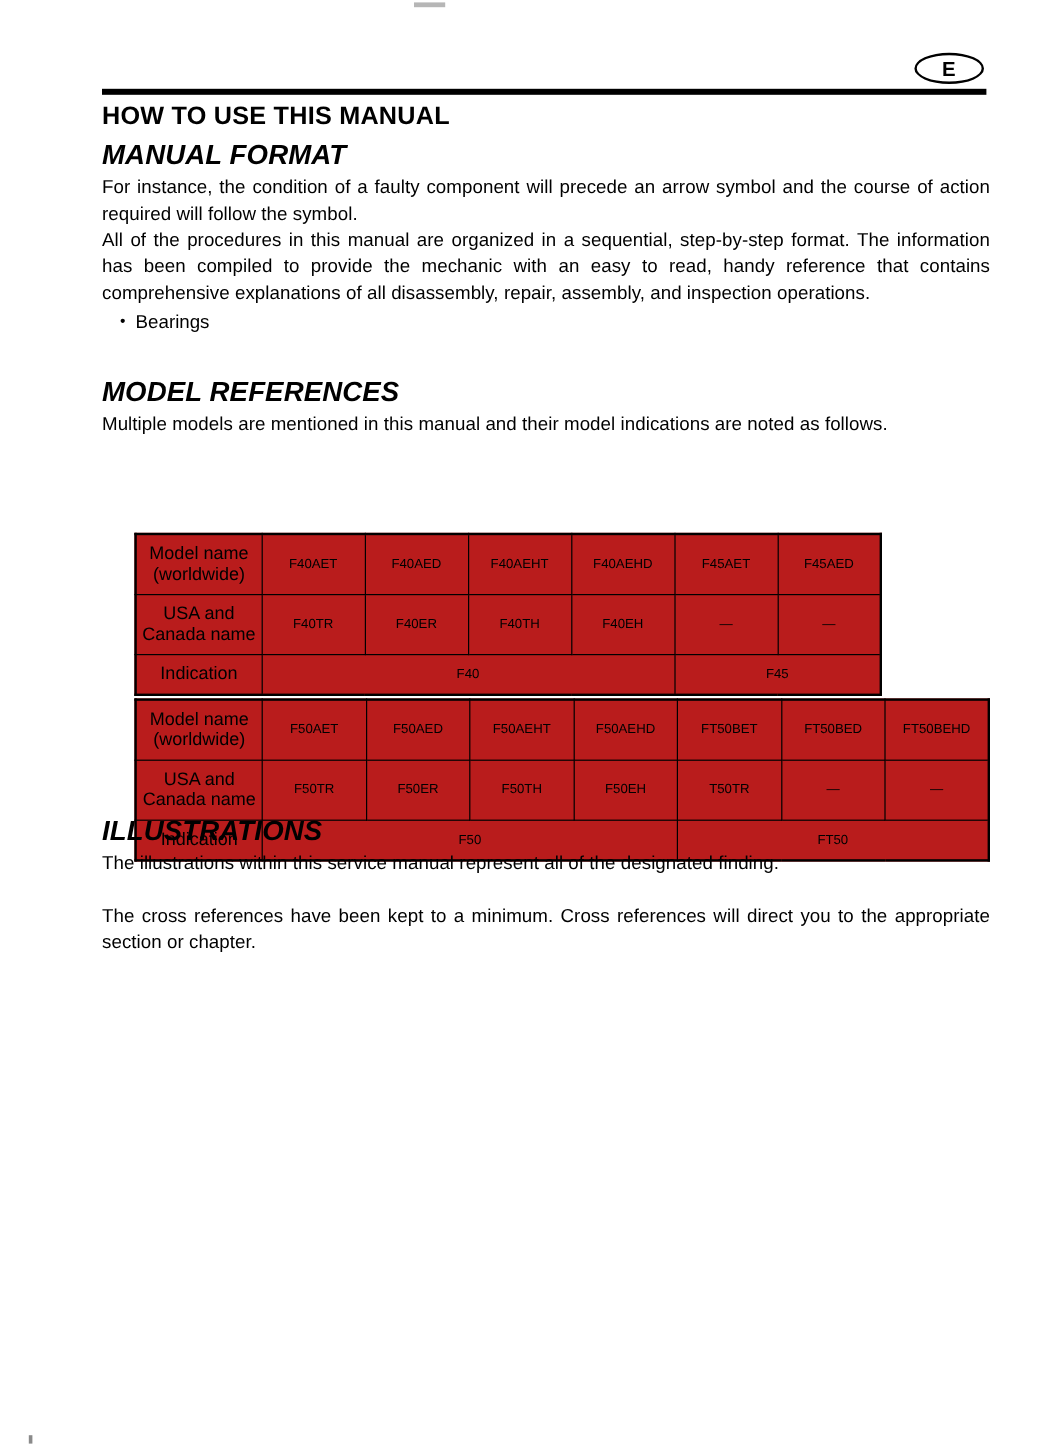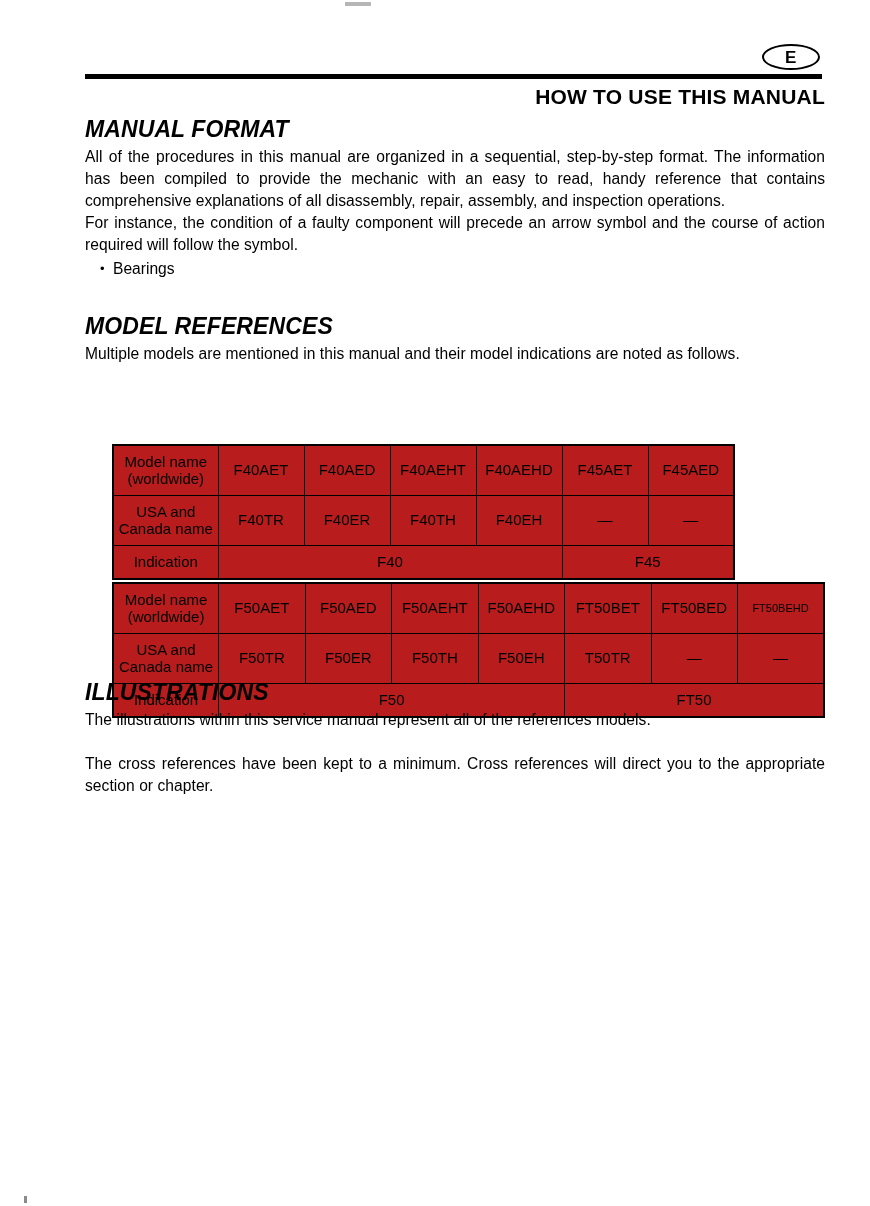--- a/index.html
+++ b/index.html
@@ -81,21 +81,21 @@
   .content {
     position: absolute;
     left: 85px;
     top: 84px;
     width: 740px;
   }
 
   h1.doc-title {
     font-size: 21px;
     font-weight: bold;
-    text-align: right;
+    text-align: left;
     margin: 0 0 6px 0;
     letter-spacing: 0.2px;
     line-height: 1.2;
   }
 
   h2.section-head {
     font-size: 23px;
     font-weight: bold;
     margin: 0 0 2px 0;
     letter-spacing: 0.1px;
@@ -148,21 +148,21 @@
     table-layout: fixed;
     font-size: 15px;
     background: #b91c1c;
   }
   table.model-table td {
     border: 1px solid #000;
     text-align: center;
     vertical-align: middle;
     padding: 2px 1px;
     line-height: 1.12;
-    font-size: 15px;
+    font-size: 11px;
     white-space: nowrap;
   }
   table.model-table td.rowlabel {
     font-size: 15px;
     padding: 3px 2px;
   }
   table.model-table td.small {
     font-size: 11px;
   }
   table.model-table.t1 {
@@ -191,22 +191,22 @@
     <div class="letter">E</div>
   </div>
 
   <div class="top-rule"></div>
 
   <div class="content">
 
     <h1 class="doc-title">HOW TO USE THIS MANUAL</h1>
 
     <h2 class="section-head">MANUAL FORMAT</h2>
+    <p class="body-text">For instance, the condition of a faulty component will precede an arrow symbol and the course of action required will follow the symbol.</p>
     <p class="body-text">All of the procedures in this manual are organized in a sequential, step-by-step format. The information has been compiled to provide the mechanic with an easy to read, handy reference that contains comprehensive explanations of all disassembly, repair, assembly, and inspection operations.</p>
-    <p class="body-text">For instance, the condition of a faulty component will precede an arrow symbol and the course of action required will follow the symbol.</p>
 
     <ul class="bullets">
       <li class="bullet-line">Bearings</li>
     </ul>
 
 
     <div class="gap-md"></div>
 
     <h2 class="section-head">MODEL REFERENCES</h2>
     <p class="body-text">Multiple models are mentioned in this manual and their model indications are noted as follows.</p>
@@ -301,20 +301,20 @@
           <td class="rowlabel h-short">Indication</td>
           <td class="h-short" colspan="4">F50</td>
           <td class="h-short" colspan="3">FT50</td>
         </tr>
       </tbody>
     </table>
   </div>
 
   <div class="content" style="top:678px;">
     <h2 class="section-head">ILLUSTRATIONS</h2>
-    <p class="body-text no-justify">The illustrations within this service manual represent all of the references models.</p>
+    <p class="body-text no-justify">The illustrations within this service manual represent all of the designated finding.</p>
 
     <div class="gap-lg"></div>
 
     <p class="body-text">The cross references have been kept to a minimum. Cross references will direct you to the appropriate section or chapter.</p>
   </div>
 
 </div>
 
 </body></html>

